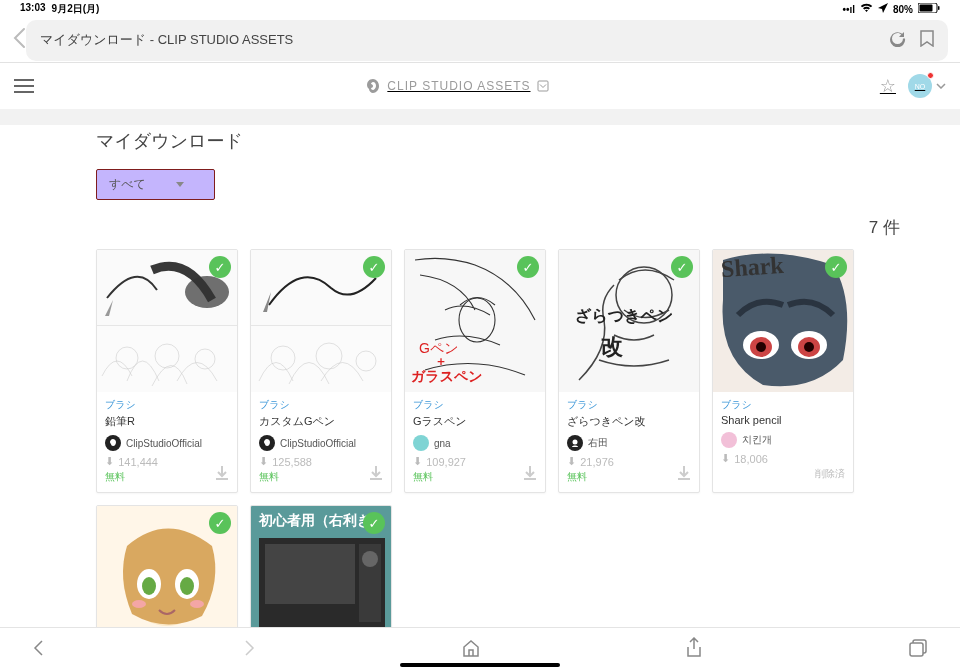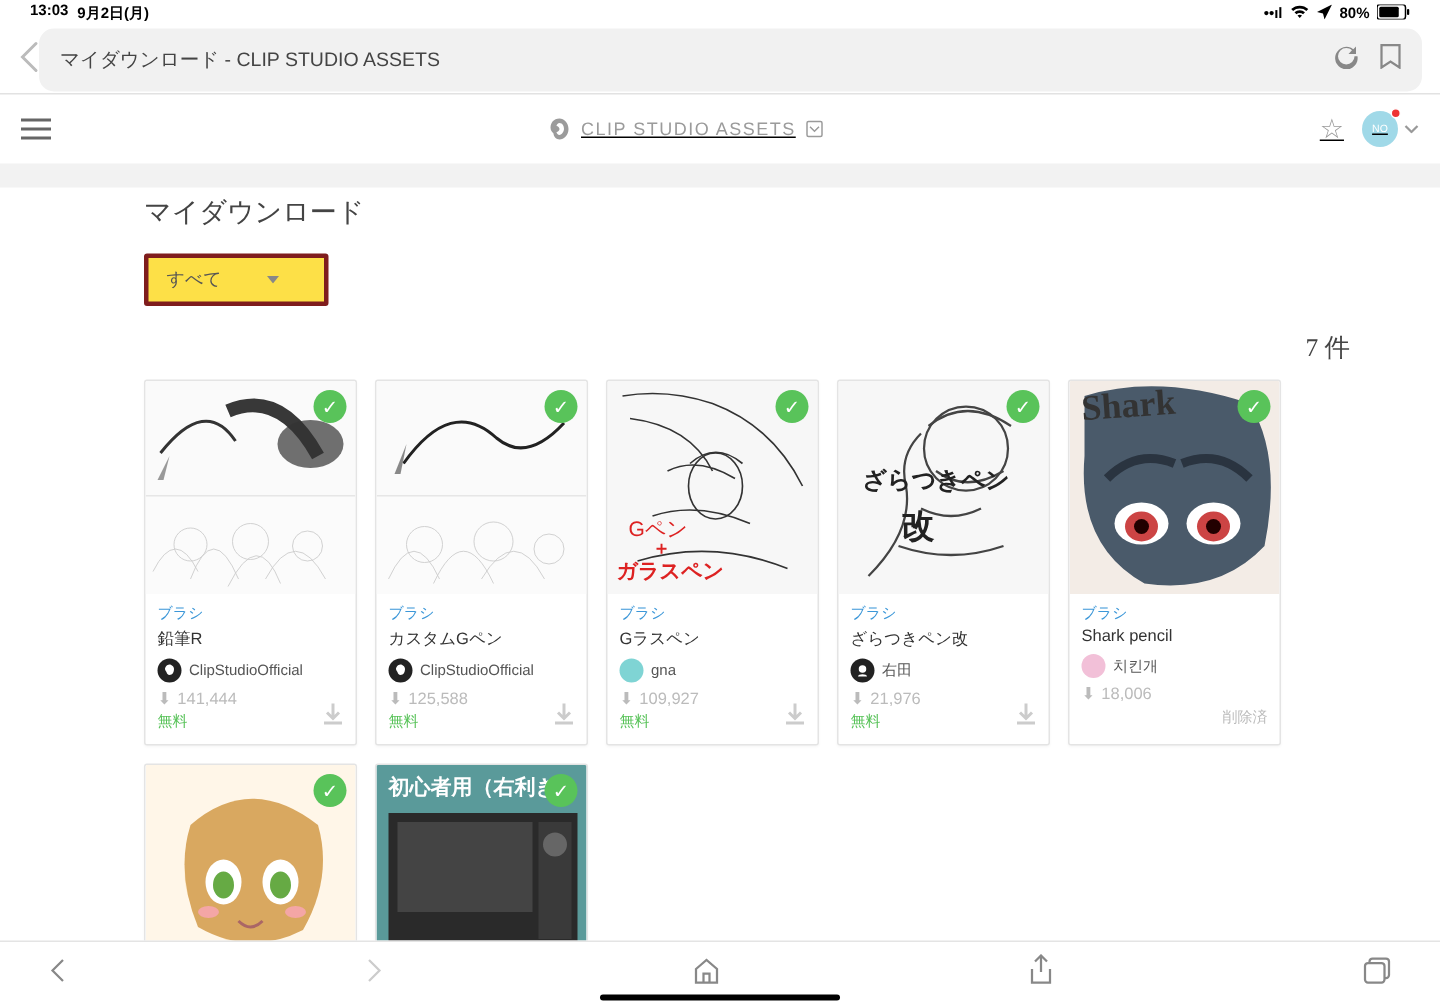--- a/index.html
+++ b/index.html
@@ -27,22 +27,22 @@
 .star-icon { color: #999; font-size: 18px; }
 .avatar-wrap { position: relative; display: flex; align-items: center; gap: 4px; }
 .avatar { width: 24px; height: 24px; border-radius: 50%; background: #a0d9e8; position: relative; display:flex; align-items:center; justify-content:center; font-size:7px; color:#fff; }
 .notif-dot { position: absolute; top: -2px; right: -2px; width: 7px; height: 7px; background: #e33; border-radius: 50%; border: 1px solid #fff; }
 
 
 .gray-bg { background: #f2f2f2; height: 16px; }
 .content { padding: 4px 0 0 0; height: 555px; overflow: hidden; position: relative; }
 .content-inner { margin-left: 96px; }
 .page-title { font-size: 18px; color: #444; margin-bottom: 16px; }
-.filter-select { background: #fde047; border: 3px solid #7f1d1d; border-radius: 2px; padding: 6px 30px 6px 12px; font-size: 12px; color: #555; display: inline-flex; align-items: center; gap: 30px; }
-.count-row { text-align: right; margin: 16px 60px 10px 0; font-size: 17px; color: #444; font-family: Liberation Serif, serif; }
+.filter-select { background: #c4b5fd; border: 1px solid #7f1d1d; border-radius: 2px; padding: 6px 30px 6px 12px; font-size: 12px; color: #555; display: inline-flex; align-items: center; gap: 30px; }
+.count-row { text-align: right; margin: 16px 60px 10px 0; font-size: 17px; color: #444; }
 
 
 .grid { display: flex; flex-wrap: wrap; gap: 12px; }
 .card { width: 142px; background: #fff; border: 1px solid #e4e4e4; border-radius: 2px; overflow: hidden; position: relative; box-shadow: 0 1px 2px rgba(0,0,0,0.04); }
 .card-thumb { height: 142px; background: #f7f7f7; position: relative; overflow: hidden; }
 .card-thumb.row2 { height: 135px; }
 .badge { position: absolute; top: 6px; right: 6px; width: 22px; height: 22px; background: #59c35a; border-radius: 50%; display: flex; align-items: center; justify-content: center; color: #fff; font-size: 13px; z-index:5; }
 .card-meta { padding: 6px 8px 8px; position: relative; }
 .cat { font-size: 10px; color: #3c97d8; margin-bottom: 2px; }
 .title { font-size: 11px; color: #333; margin-bottom: 6px; white-space: nowrap; overflow: hidden; text-overflow: ellipsis; }

